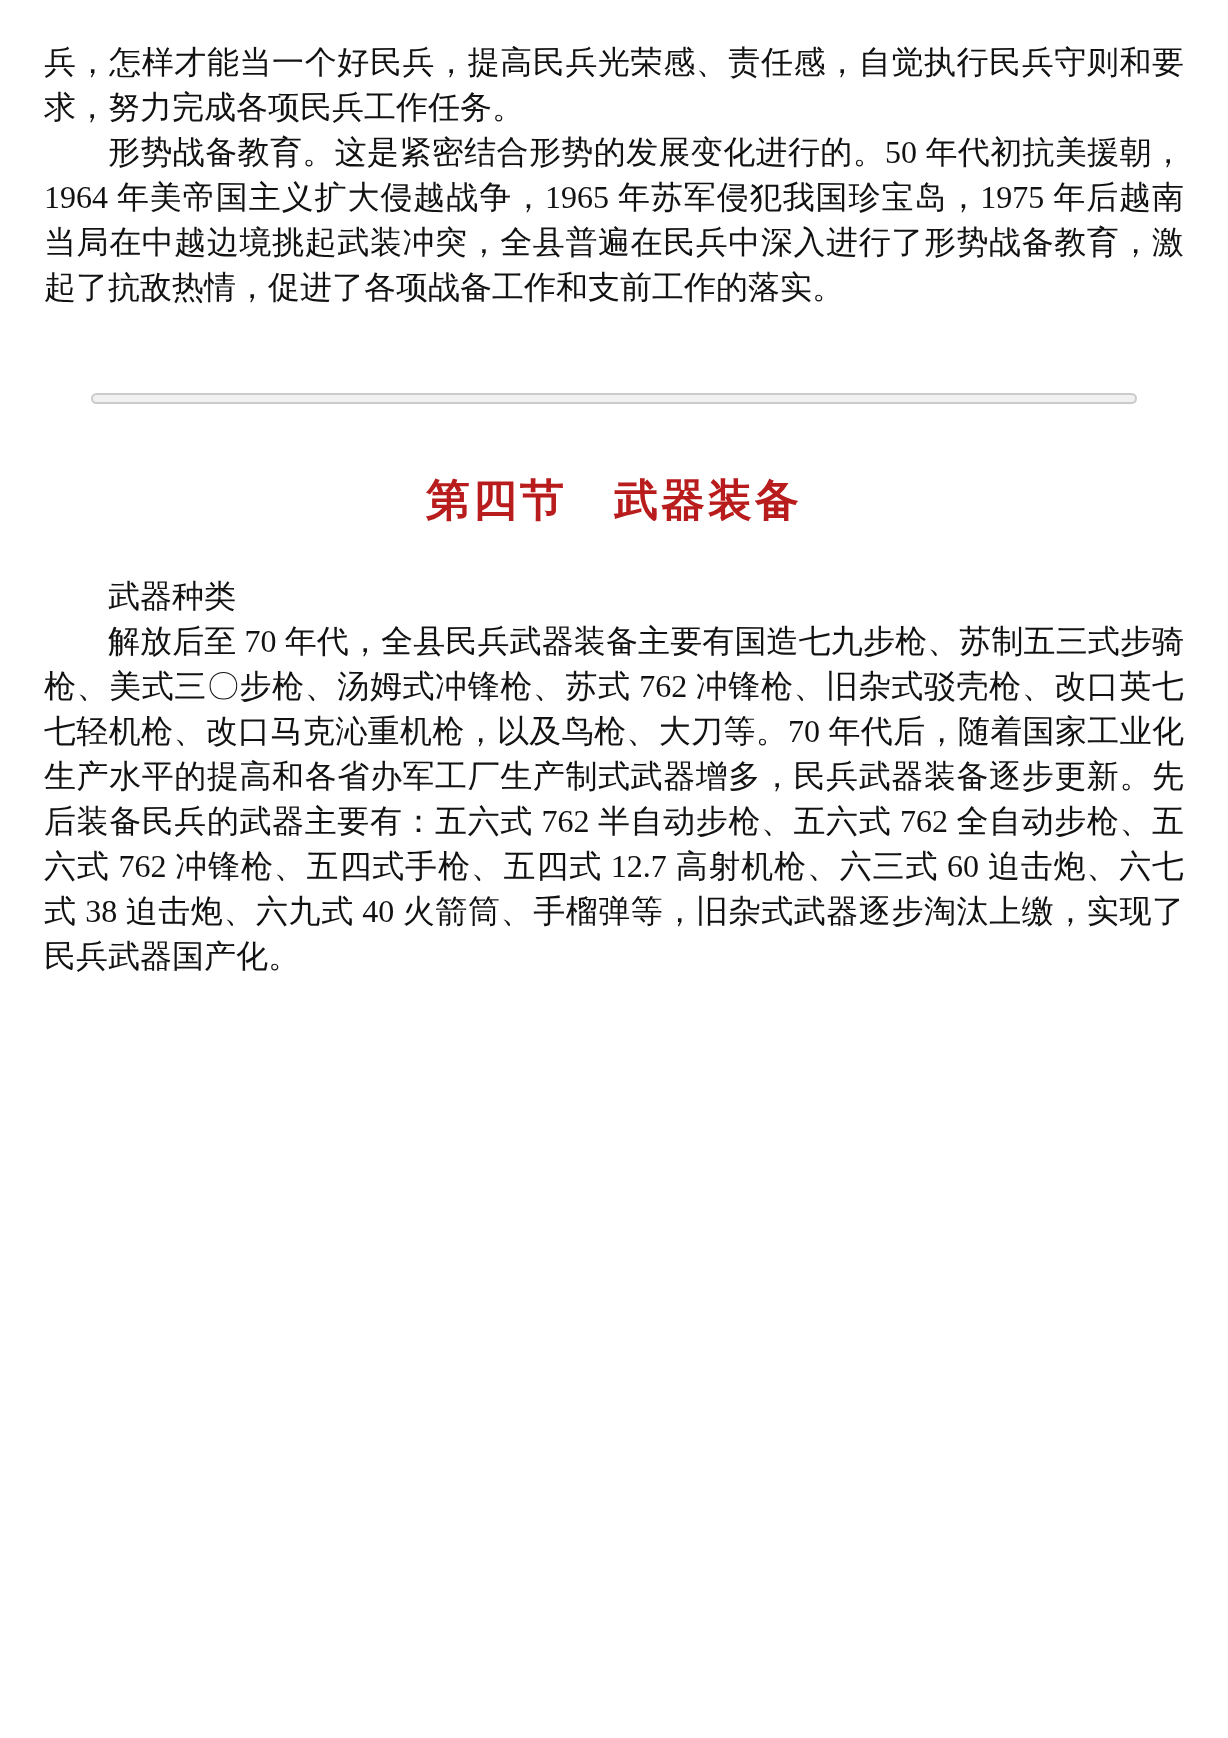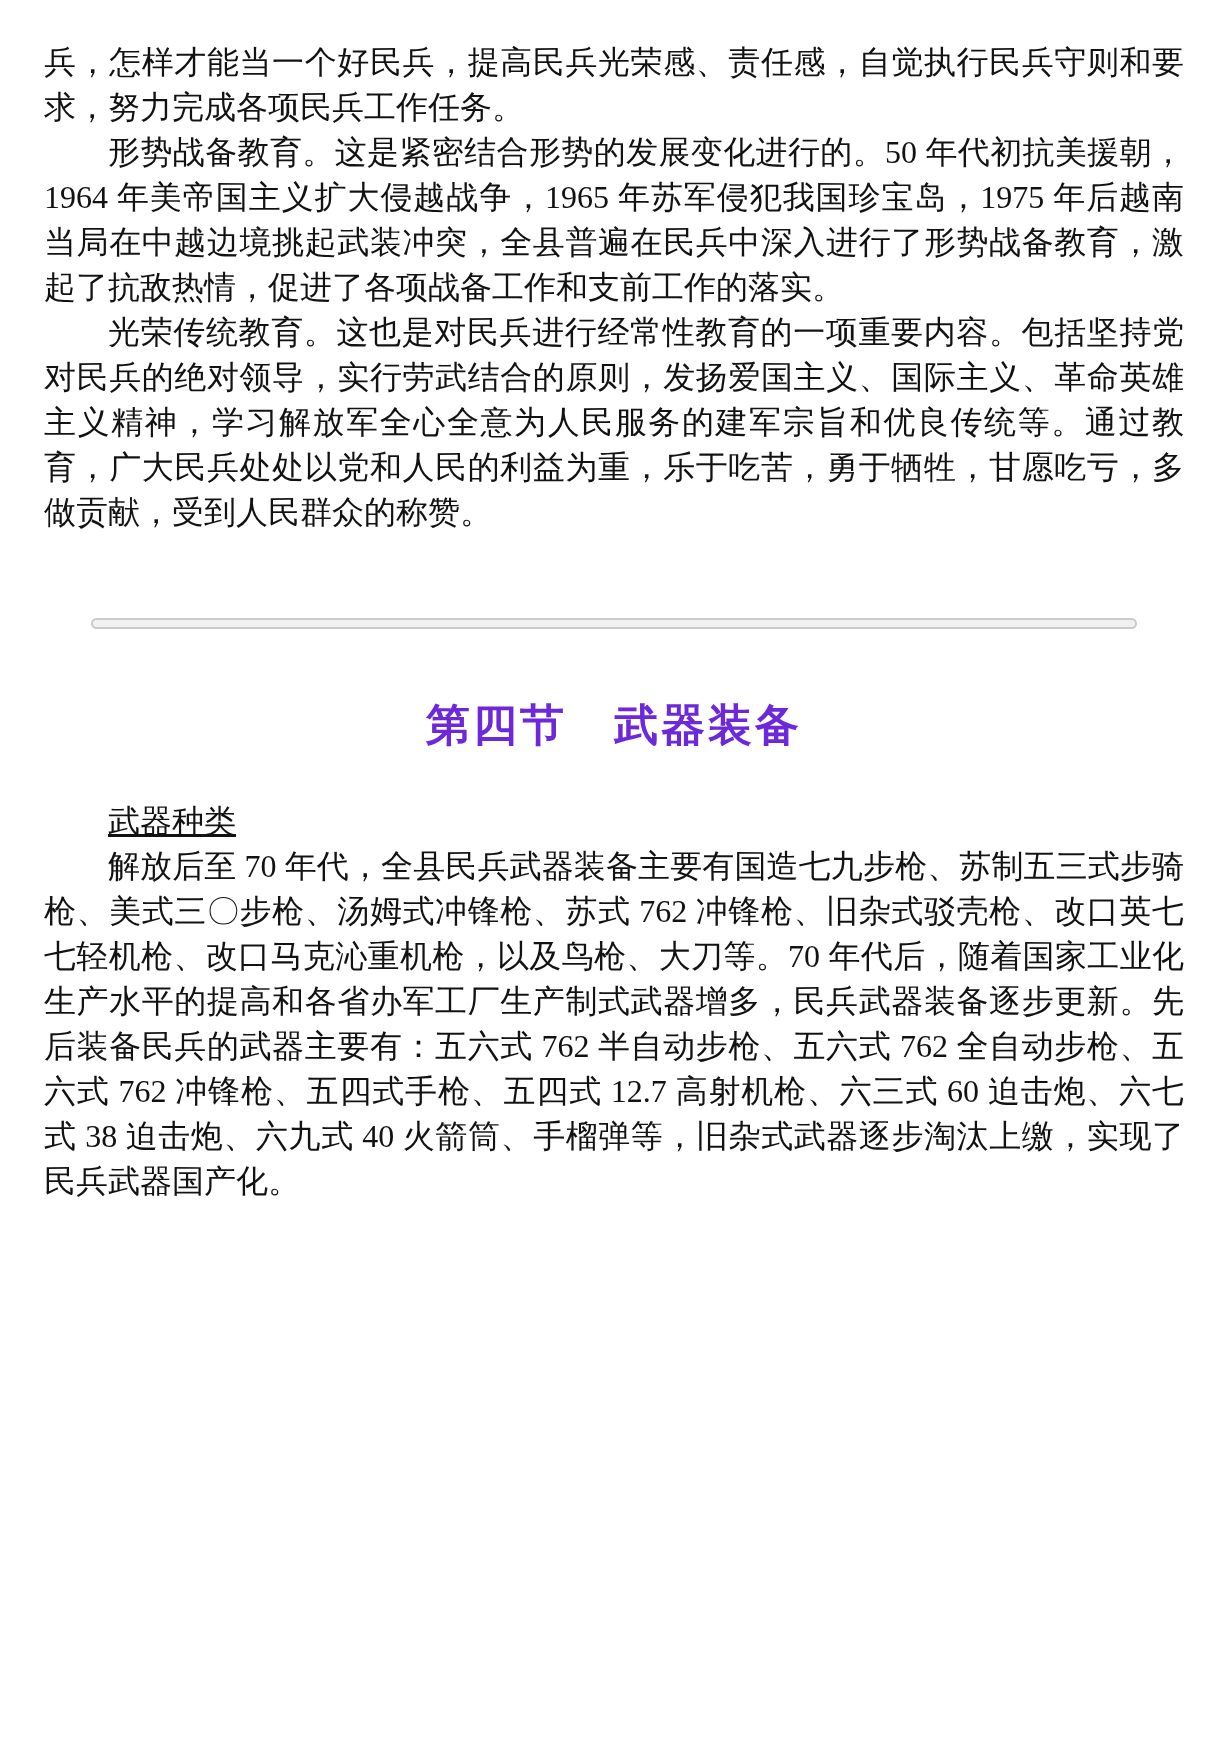--- a/index.html
+++ b/index.html
@@ -38,41 +38,39 @@
     border: 2px solid #cbcbcb;
     border-radius: 6px;
     background: #f1f1f1;
     box-sizing: content-box;
   }
   .section-heading {
     margin: 69px 0 0 0;
     font-size: 44px;
     line-height: 56px;
     font-weight: bold;
-    color: #6d28d9;
+    color: #b91c1c;
     text-align: center;
     text-indent: 0;
     letter-spacing: 3px;
     font-family: "Liberation Serif", "DejaVu Serif", serif;
   }
   .subhead {
     margin-top: 45px;
-    text-decoration: underline;
   }
 </style>
 </head>
 <body>
 
 <div class="page">
 
   <p class="para no-indent">兵，怎样才能当一个好民兵，提高民兵光荣感、责任感，自觉执行民兵守则和要求，努力完成各项民兵工作任务。</p>
 
   <p class="para">形势战备教育。这是紧密结合形势的发展变化进行的。50 年代初抗美援朝，1964 年美帝国主义扩大侵越战争，1965 年苏军侵犯我国珍宝岛，1975 年后越南当局在中越边境挑起武装冲突，全县普遍在民兵中深入进行了形势战备教育，激起了抗敌热情，促进了各项战备工作和支前工作的落实。</p>
 
-  <p class="para">光荣传统教育。这也是对民兵进行经常性教育的一项重要内容。包括坚持党对民兵的绝对领导，实行劳武结合的原则，发扬爱国主义、国际主义、革命英雄主义精神，学习解放军全心全意为人民服务的建军宗旨和优良传统等。通过教育，广大民兵处处以党和人民的利益为重，乐于吃苦，勇于牺牲，甘愿吃亏，多做贡献，受到人民群众的称赞。</p>
 
 
   <div class="divider"></div>
 
   <h2 class="section-heading">第四节　武器装备</h2>
 
   <p class="para subhead">武器种类</p>
 
   <p class="para">解放后至 70 年代，全县民兵武器装备主要有国造七九步枪、苏制五三式步骑枪、美式三〇步枪、汤姆式冲锋枪、苏式 762 冲锋枪、旧杂式驳壳枪、改口英七七轻机枪、改口马克沁重机枪，以及鸟枪、大刀等。70 年代后，随着国家工业化生产水平的提高和各省办军工厂生产制式武器增多，民兵武器装备逐步更新。先后装备民兵的武器主要有：五六式 762 半自动步枪、五六式 762 全自动步枪、五六式 762 冲锋枪、五四式手枪、五四式 12.7 高射机枪、六三式 60 迫击炮、六七式 38 迫击炮、六九式 40 火箭筒、手榴弹等，旧杂式武器逐步淘汰上缴，实现了民兵武器国产化。</p>
 

